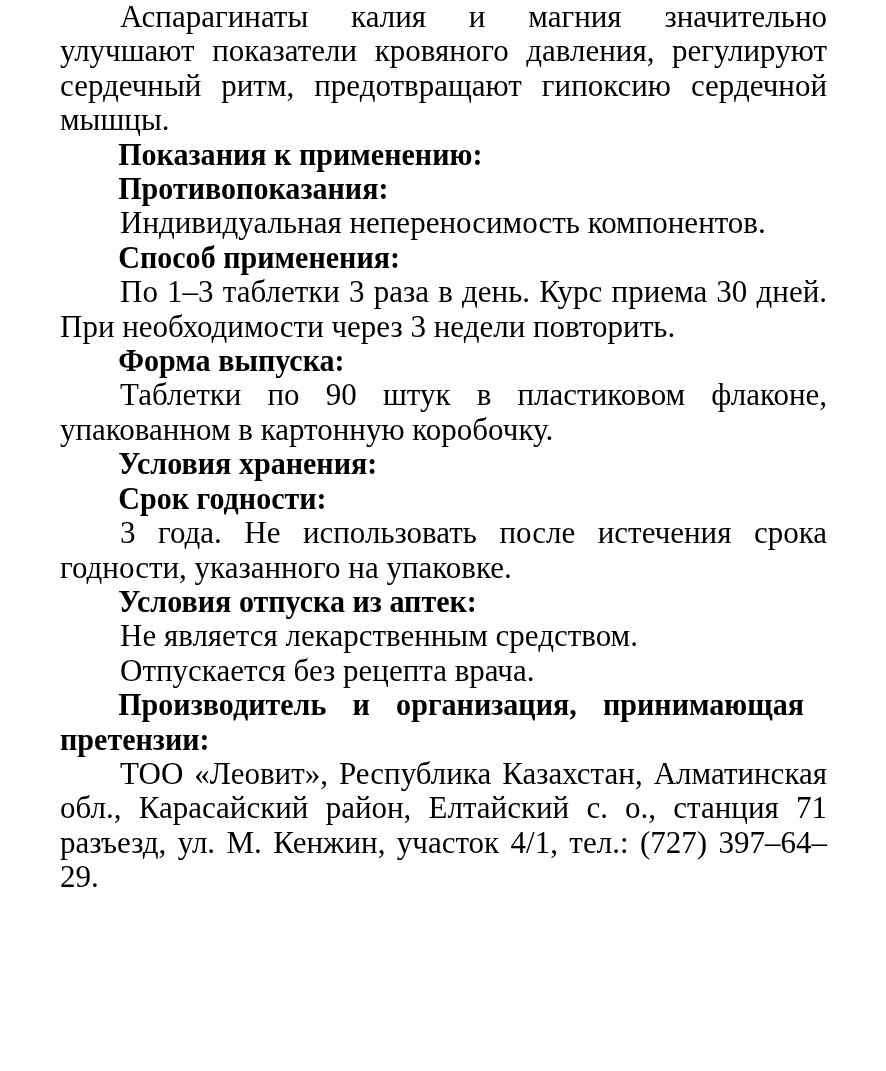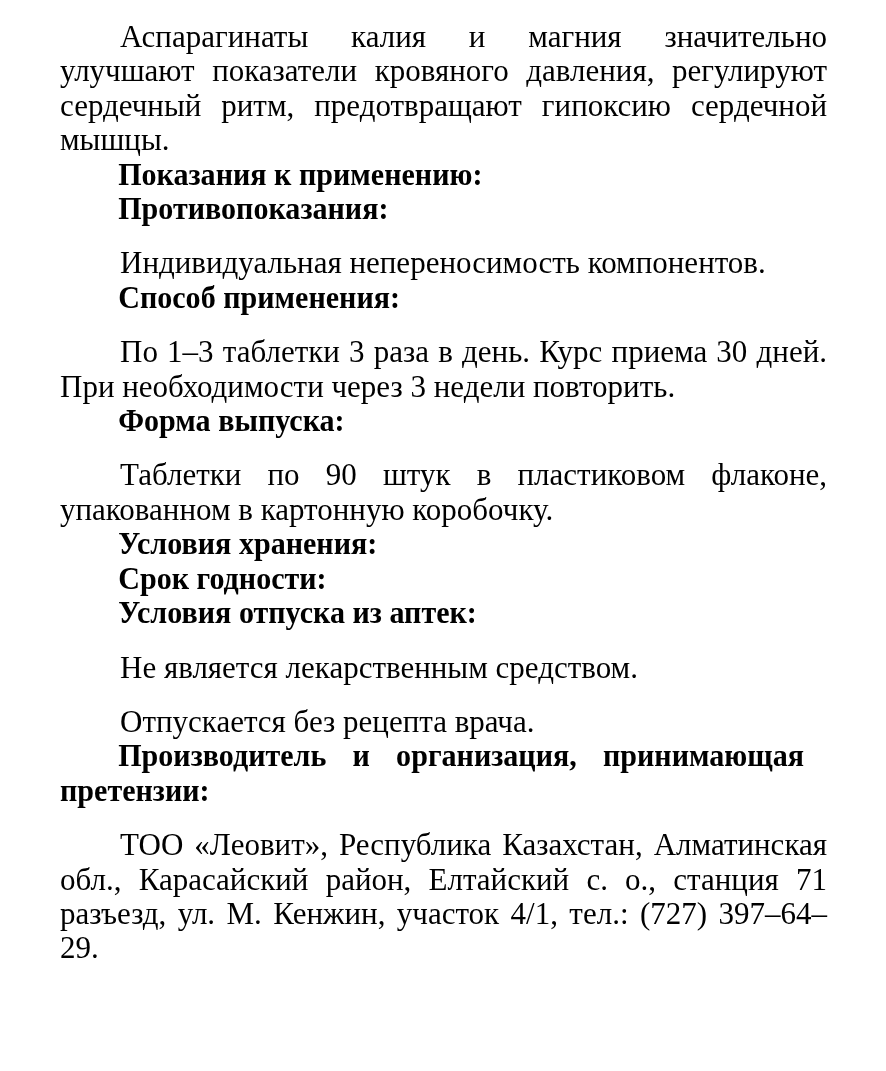--- a/index.html
+++ b/index.html
@@ -3,21 +3,21 @@
 <meta charset="utf-8">
 <style>
   html, body { margin: 0; padding: 0; background: #ffffff; }
   body { width: 886px; height: 1071px; overflow: hidden; position: relative; }
   .page {
     position: absolute; left: 60px; top: 0; width: 767px;
     font-family: "Liberation Serif", "DejaVu Serif", serif;
     font-size: 31px; line-height: 34.4px; color: #000;
   }
   p { margin: 0; text-align: justify; text-indent: 60px; }
-  p.last { text-align-last: left; margin-top: 20px; }
+  p.last { text-align-last: left; }
   .h { margin: 0; font-weight: bold; text-indent: 60px; font-family: "Liberation Serif", serif; transform: scaleX(0.97); transform-origin: left; }
   .h.justify { text-align: justify; text-align-last: left; }
   .sup { font-size: 18px; vertical-align: super; line-height: 0; }
 </style>
 </head>
 <body>
 
 <div class="page">
   <p class="last" lang="ru" style="hyphens:auto;">Аспарагинаты калия и магния значительно улучшают показатели кровяного давления, регулируют сердечный ритм, предотвращают гипоксию сердечной мышцы.</p>
 
@@ -28,20 +28,21 @@
 
   <div class="h">Способ применения:</div>
   <p class="last">По 1–3 таблетки 3 раза в день. Курс приема 30 дней. При необходимости через 3 недели повторить.</p>
 
   <div class="h">Форма выпуска:</div>
   <p class="last">Таблетки по 90 штук в пластиковом флаконе, упакованном в картонную коробочку.</p>
 
   <div class="h">Условия хранения:</div>
 
   <div class="h">Срок годности:</div>
+  <p class="last">3 года. Не использовать после истечения срока годности, указанного на упаковке.</p>
 
   <div class="h">Условия отпуска из аптек:</div>
   <p class="last">Не является лекарственным средством.</p>
   <p class="last">Отпускается без рецепта врача.</p>
 
   <div class="h justify" lang="ru" style="hyphens:auto;">Производитель и организация, принимающая претензии:</div>
   <p class="last" lang="ru" style="hyphens:auto;">ТОО «Леовит», Республика Казахстан, Алматинская обл., Карасайский район, Елтайский  с. о., станция 71 разъезд,  ул. М. Кенжин,  участок 4/1, тел.: (727) 397–64–29.</p>
 </div>
 
 </body></html>

